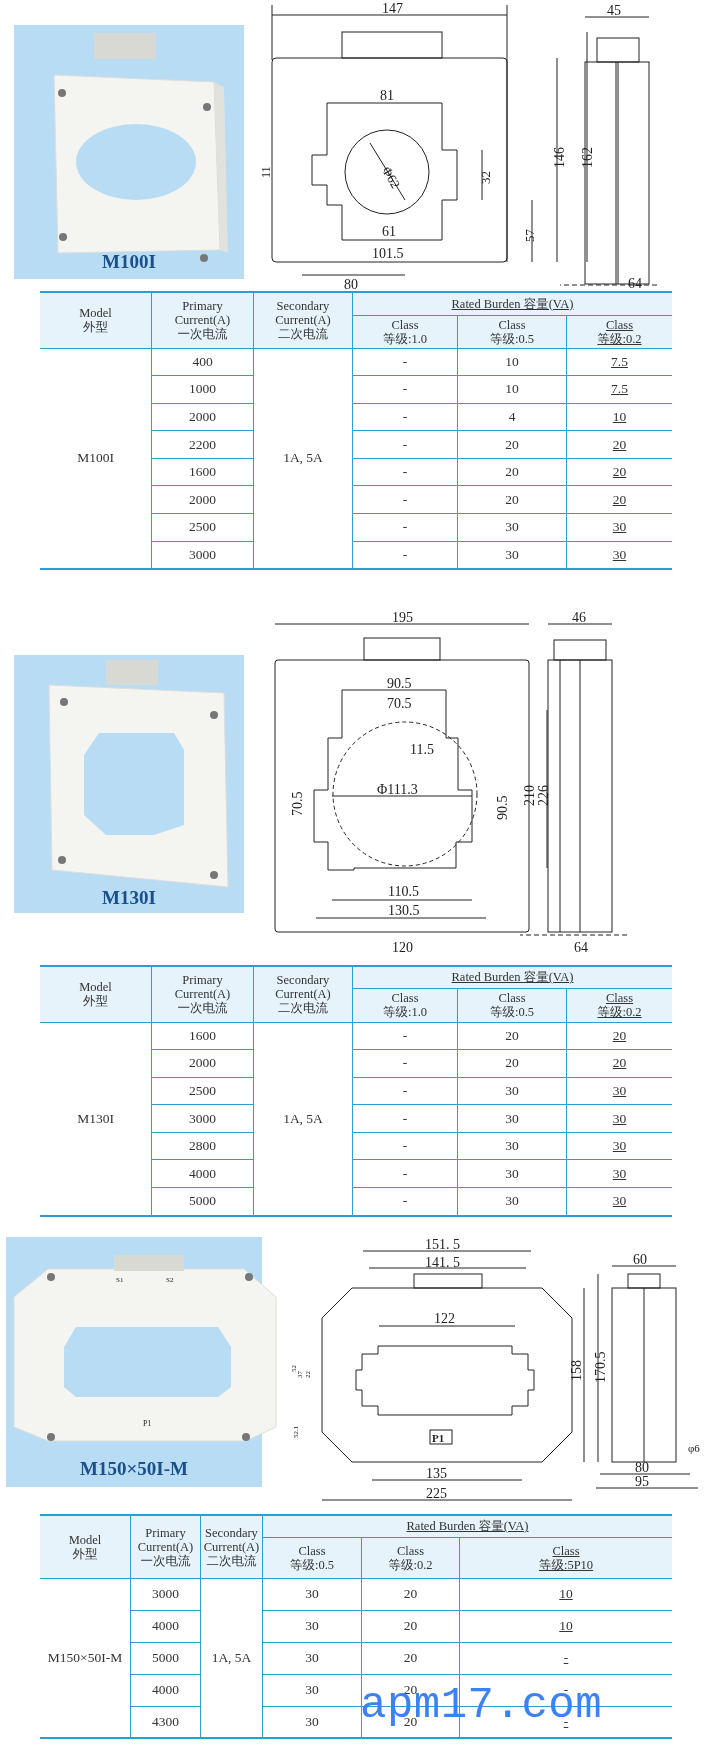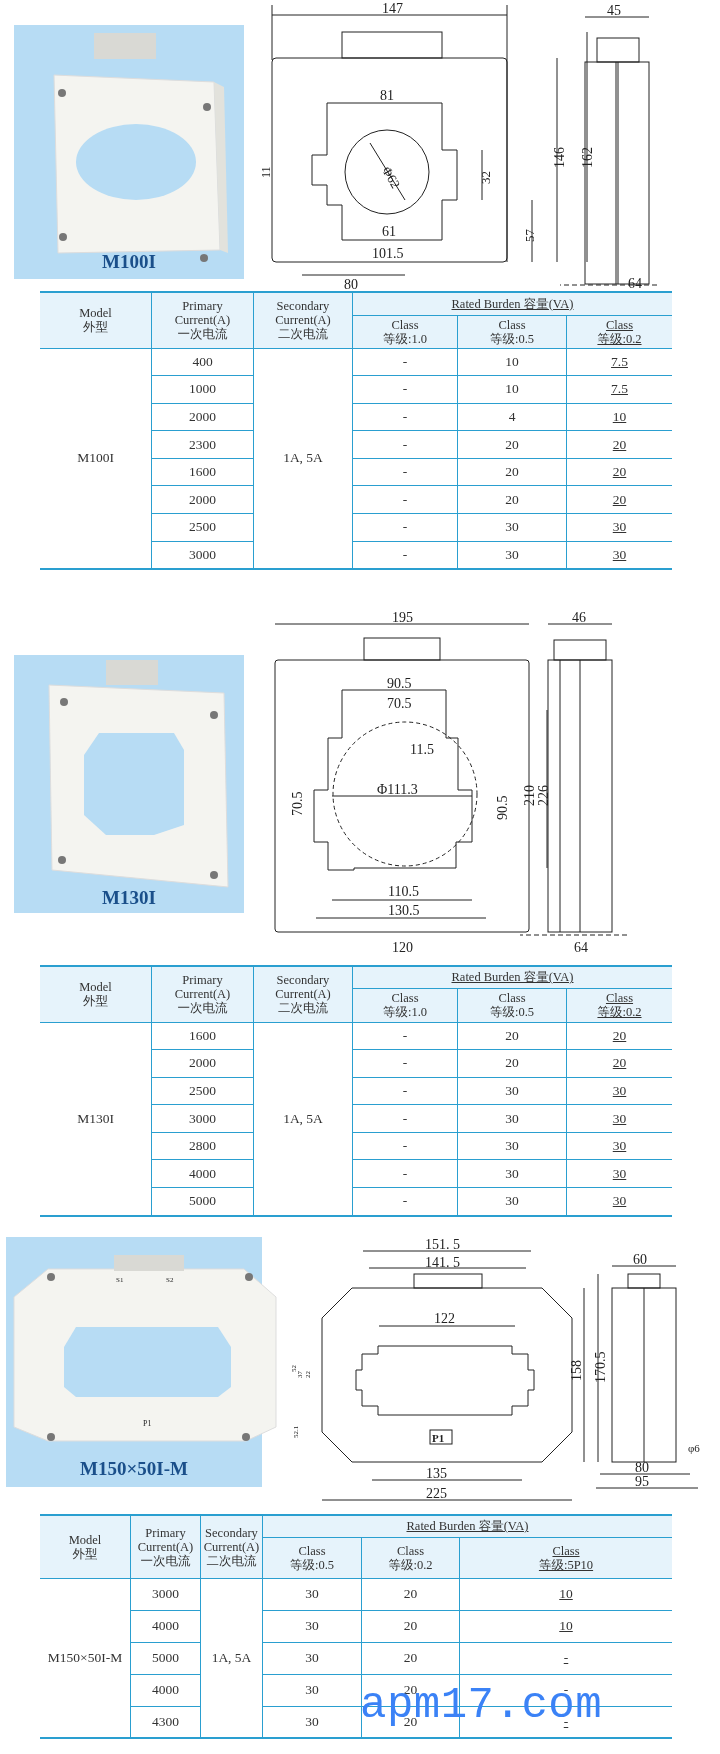--- a/index.html
+++ b/index.html
@@ -109,21 +109,21 @@
         <td>10</td>
         <td>7.5</td>
       </tr>
     <tr>
         <td>2000</td>
         <td>-</td>
         <td>4</td>
         <td>10</td>
       </tr>
     <tr>
-        <td>2300</td>
+        <td>2200</td>
         <td>-</td>
         <td>20</td>
         <td>20</td>
       </tr>
     <tr>
         <td>1600</td>
         <td>-</td>
         <td>20</td>
         <td>20</td>
       </tr>

